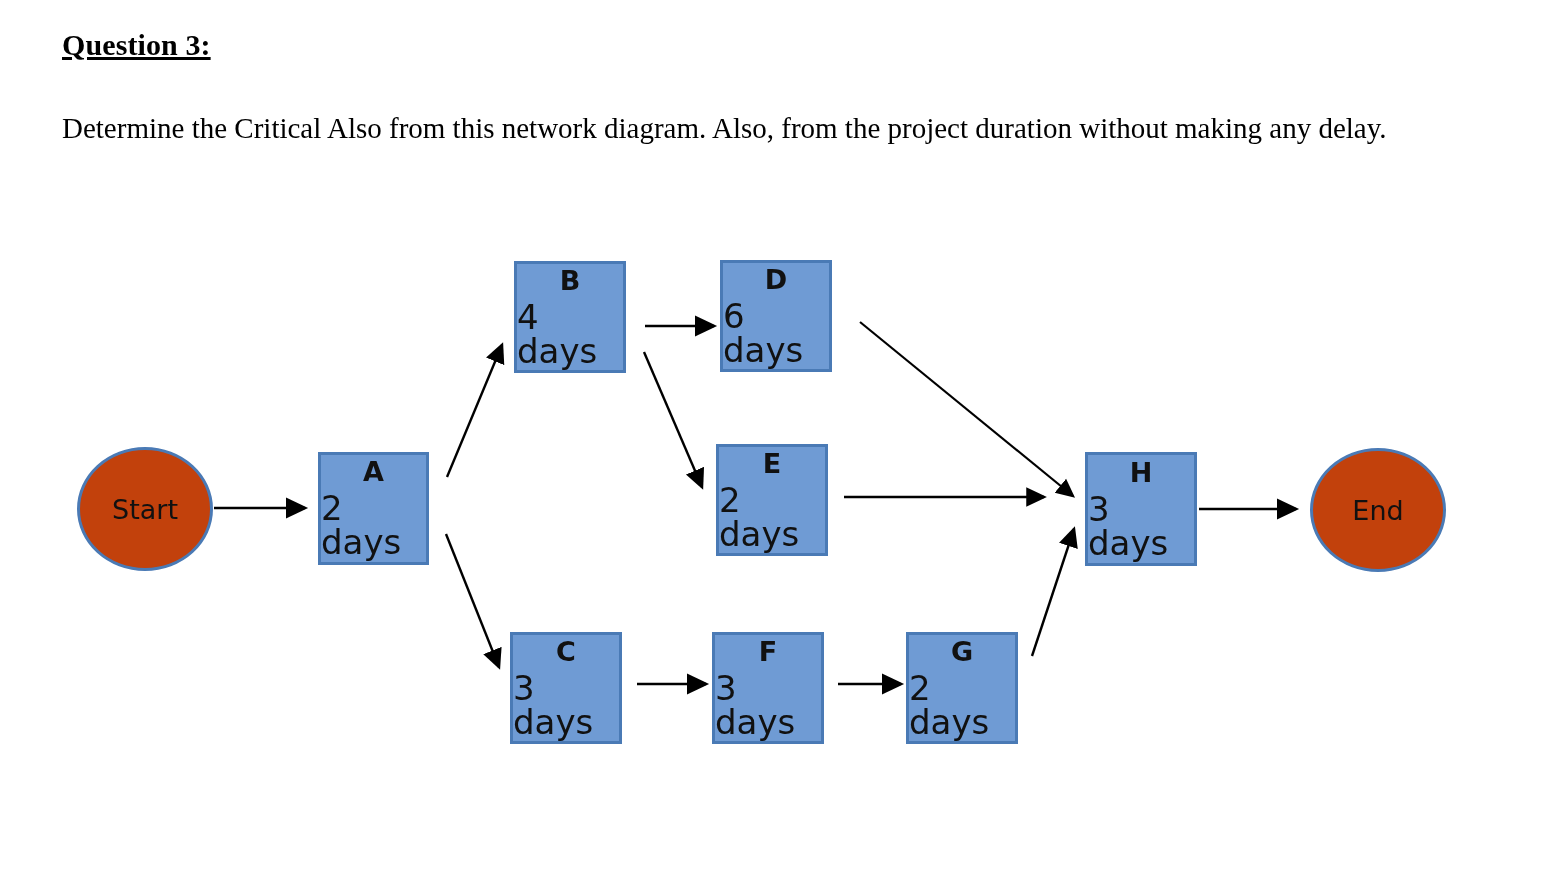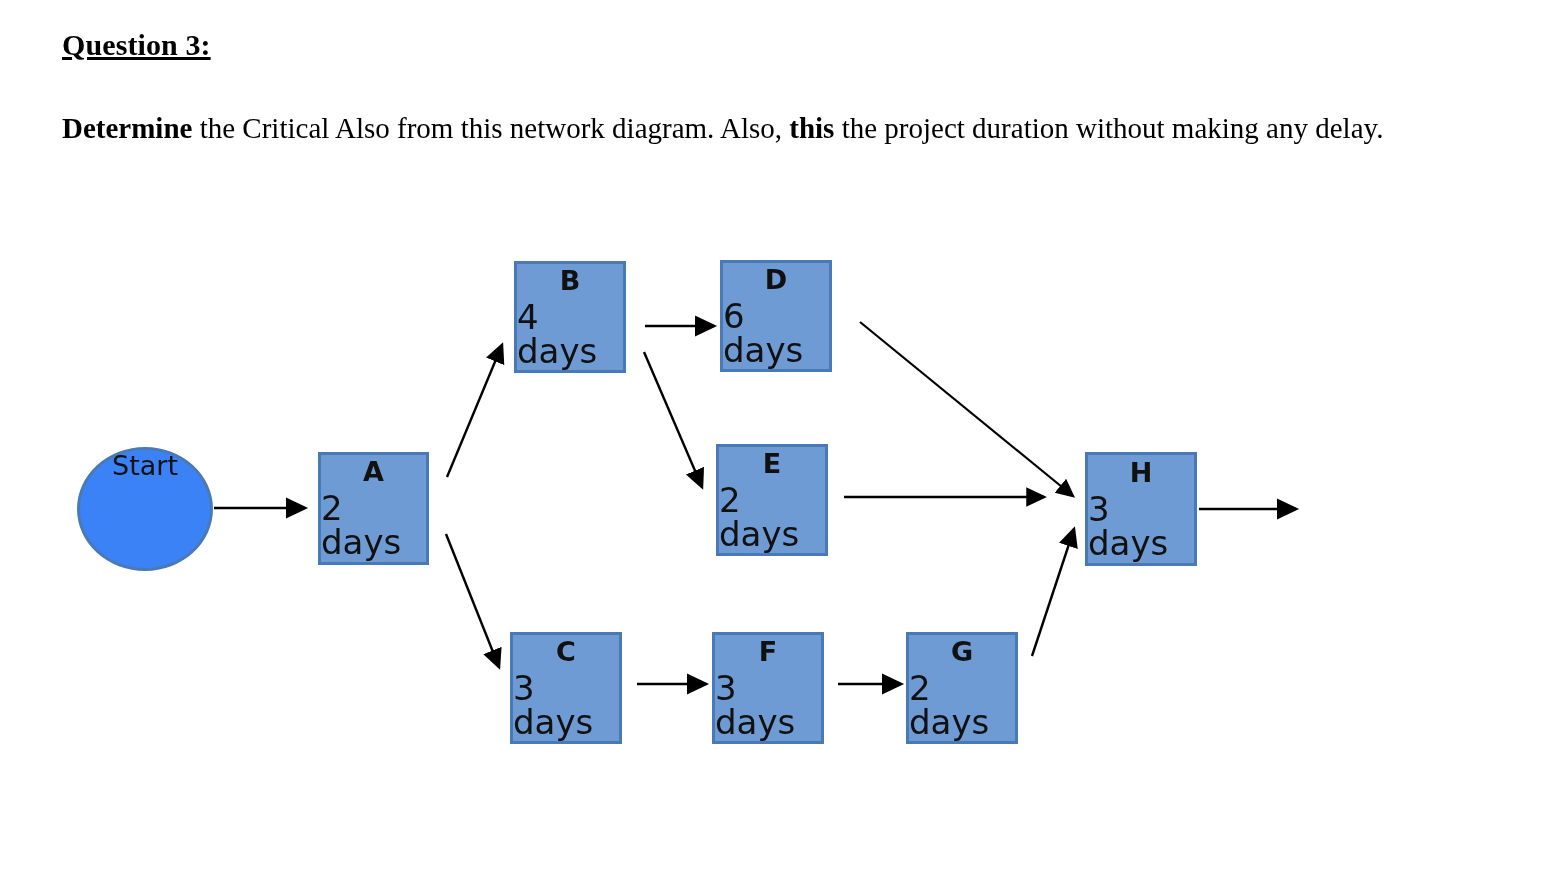--- a/index.html
+++ b/index.html
@@ -26,21 +26,21 @@
   }
   #question-prompt {
     position: absolute;
     left: 62px;
     top: 104px;
     width: 1400px;
     font-size: 29px;
     line-height: 1.66;
     color: #000000;
   }
-  #question-prompt .b { font-weight: bold; }
+  #question-prompt .b { font-weight: normal; }
 
   #diagram {
     position: absolute;
     left: 0;
     top: 0;
     width: 1542px;
     height: 870px;
   }
   .node {
     position: absolute;
@@ -60,46 +60,46 @@
     line-height: 1.0;
     margin-bottom: 6px;
   }
   .node .node-dur {
     font-size: 34px;
     font-weight: normal;
     line-height: 1.0;
   }
   .terminal {
     position: absolute;
-    background: #3b82f6;
+    background: #c2410c;
     border: 3px solid #4a7ab5;
     border-radius: 50%;
     box-sizing: border-box;
     display: flex;
-    align-items: flex-start;
+    align-items: center;
     justify-content: center;
     font-family: "DejaVu Sans", sans-serif;
     font-size: 27px;
     color: #111111;
   }
   svg.edges {
     position: absolute;
     left: 0;
     top: 0;
     width: 1542px;
     height: 870px;
     pointer-events: none;
   }
 </style>
 </head>
 <body>
 
 <div id="question-header">Question 3:</div>
 
-<div id="question-prompt"><span class="b">Determine</span><span> the Critical Also from this network diagram. Also, </span><span class="b">this</span><span> the project duration without making any delay.</span></div>
+<div id="question-prompt"><span class="b">Determine</span><span> the Critical Also from this network diagram. Also, </span><span class="b">from</span><span> the project duration without making any delay.</span></div>
 
 <div id="diagram">
 
   <svg class="edges" viewBox="0 0 1542 870">
     <defs>
       <marker id="ah" markerWidth="9" markerHeight="9" refX="7.4" refY="4.5" orient="auto" markerUnits="strokeWidth">
         <path d="M0,0.4 L8.6,4.5 L0,8.6 z" fill="#000000"></path>
       </marker>
     </defs>
 
@@ -148,20 +148,23 @@
   <div class="node" style="left:716px; top:444px; width:112px; height:112px;">
     <span class="node-id">E</span>
     <span class="node-dur">2 days</span>
   </div>
 
   <div class="node" style="left:1085px; top:452px; width:112px; height:114px;">
     <span class="node-id">H</span>
     <span class="node-dur">3 days</span>
   </div>
 
+  <div class="terminal" style="left:1310px; top:448px; width:136px; height:124px;">
+    <span>End</span>
+  </div>
 
   <div class="node" style="left:510px; top:632px; width:112px; height:112px;">
     <span class="node-id">C</span>
     <span class="node-dur">3 days</span>
   </div>
 
   <div class="node" style="left:712px; top:632px; width:112px; height:112px;">
     <span class="node-id">F</span>
     <span class="node-dur">3 days</span>
   </div>

